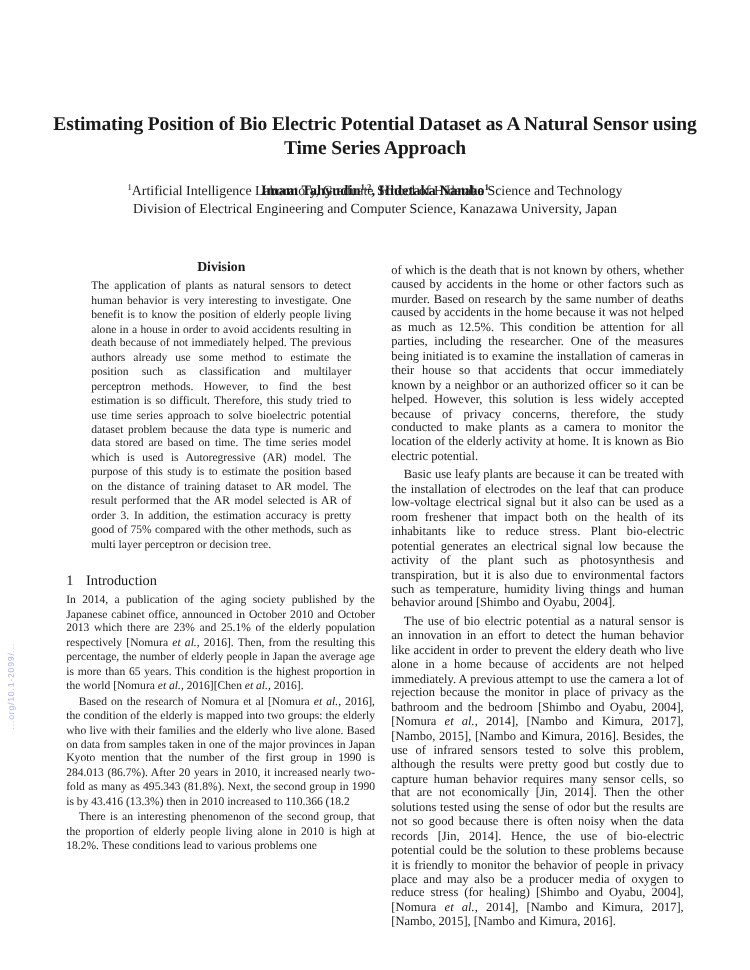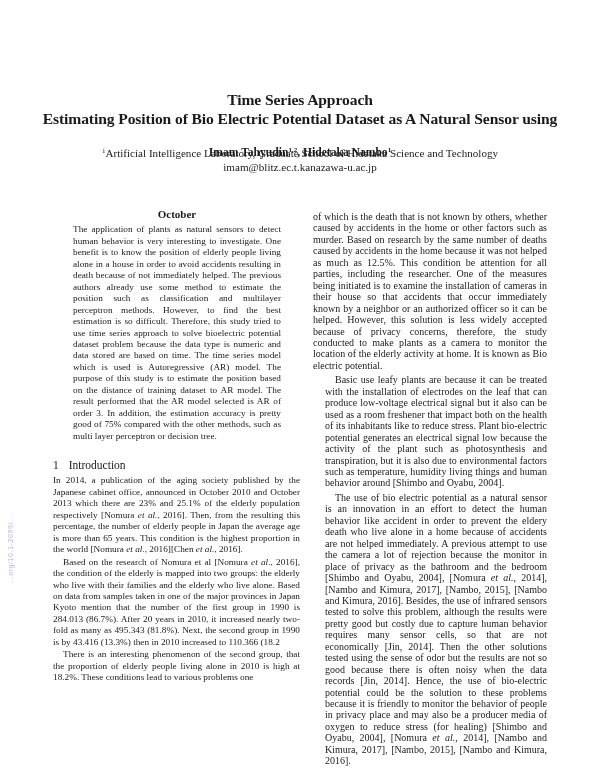--- a/index.html
+++ b/index.html
@@ -30,53 +30,53 @@
   .abstract-heading {
     text-align: center; font-weight: bold; font-size: 11px; margin: 0 0 4px 0;
   }
   .intro-col { position: absolute; left: 53px; width: 247px; top: 460px;
     font-size: 9.25px; line-height: 11.45px; text-align: justify; }
   .section-heading { font-weight: normal; font-size: 11.5px; margin: 0 0 4px 0; }
   .section-heading .num { margin-right: 10px; }
   p { margin: 0; }
   p.indent { text-indent: 10px; }
   p + p { margin-top: 1px; }
-  .right p + p { margin-top: 3px; margin-left: 12px; }
+  .right p + p { margin-top: 3px; }
   .abstract { position: absolute; left: 73px; width: 208px; top: 209px;
     font-size: 9.25px; line-height: 11.45px; text-align: justify; }
   .stamp {
     position: absolute; left: -90px; top: 480px; width: 200px;
     transform: rotate(-90deg); transform-origin: center;
     font-family: "Liberation Sans", "DejaVu Sans", sans-serif;
     font-size: 7px; color: #9aa0ee; letter-spacing: 0.6px; white-space: nowrap;
     opacity: 0.8;
   }
   em { font-style: italic; }
 </style>
 </head>
 <body>
 
 <div class="stamp">...org/10.1-2099/...</div>
 
 <div class="title">
+  <div>Estimating Position of Bio Electric Potential Dataset as A Natural Sensor using</div>
   <div>Time Series Approach</div>
-  <div>Estimating Position of Bio Electric Potential Dataset as A Natural Sensor using</div>
 </div>
 
 <div class="authors">
   <span>Imam Tahyudin</span><sup>1,2</sup><span>, </span><span>Hidetaka Nambo</span><sup>1</sup>
 </div>
 
 <div class="affil">
   <div><sup>1</sup><span>Artificial Intelligence Laboratory, Graduate School of Hidetaka Science and Technology</span></div>
-  <div>imam@blitz.ec.t.kanazawa-u.ac.jp</div>
+  <div>Division of Electrical Engineering and Computer Science, Kanazawa University, Japan</div>
 </div>
 
 <div class="abstract">
-  <div class="abstract-heading">October</div>
+  <div class="abstract-heading">Division</div>
   <p>The application of plants as natural sensors to de­tect human behavior is very interesting to investi­gate. One benefit is to know the position of elderly people living alone in a house in order to avoid acci­dents resulting in death because of not immediately helped. The previous authors already use some method to estimate the position such as classifica­tion and multilayer perceptron methods. However, to find the best estimation is so difficult. There­fore, this study tried to use time series approach to solve bioelectric potential dataset problem because the data type is numeric and data stored are based on time. The time series model which is used is Au­toregressive (AR) model. The purpose of this study is to estimate the position based on the distance of training dataset to AR model. The result per­formed that the AR model selected is AR of order 3. In addition, the estimation accuracy is pretty good of 75% compared with the other methods, such as multi layer perceptron or decision tree.</p>
 </div>
 
 <div class="intro-col">
   <div class="section-heading">
     <span class="num">1</span><span>Introduction</span>
   </div>
   <div id="intro-paras">
       <p><span>In 2014, a publication of the aging society published by the Japanese cabinet office, announced in October 2010 and Oc­tober 2013 which there are 23% and 25.1% of the elderly population respectively [Nomura </span><em>et al.</em><span>, 2016]. Then, from the resulting this percentage, the number of elderly people in Japan the average age is more than 65 years. This con­dition is the highest proportion in the world [Nomura </span><em>et al.</em><span>, 2016][Chen </span><em>et al.</em><span>, 2016].</span></p>
       <p class="indent"><span>Based on the research of Nomura et al [Nomura </span><em>et al.</em><span>, 2016], the condition of the elderly is mapped into two groups: the elderly who live with their families and the elderly who live alone. Based on data from samples taken in one of the major provinces in Japan Kyoto mention that the num­ber of the first group in 1990 is 284.013 (86.7%). After 20 years in 2010, it increased nearly two-fold as many as 495.343 (81.8%). Next, the second group in 1990 is by 43.416 (13.3%) then in 2010 increased to 110.366 (18.2</span></p>

